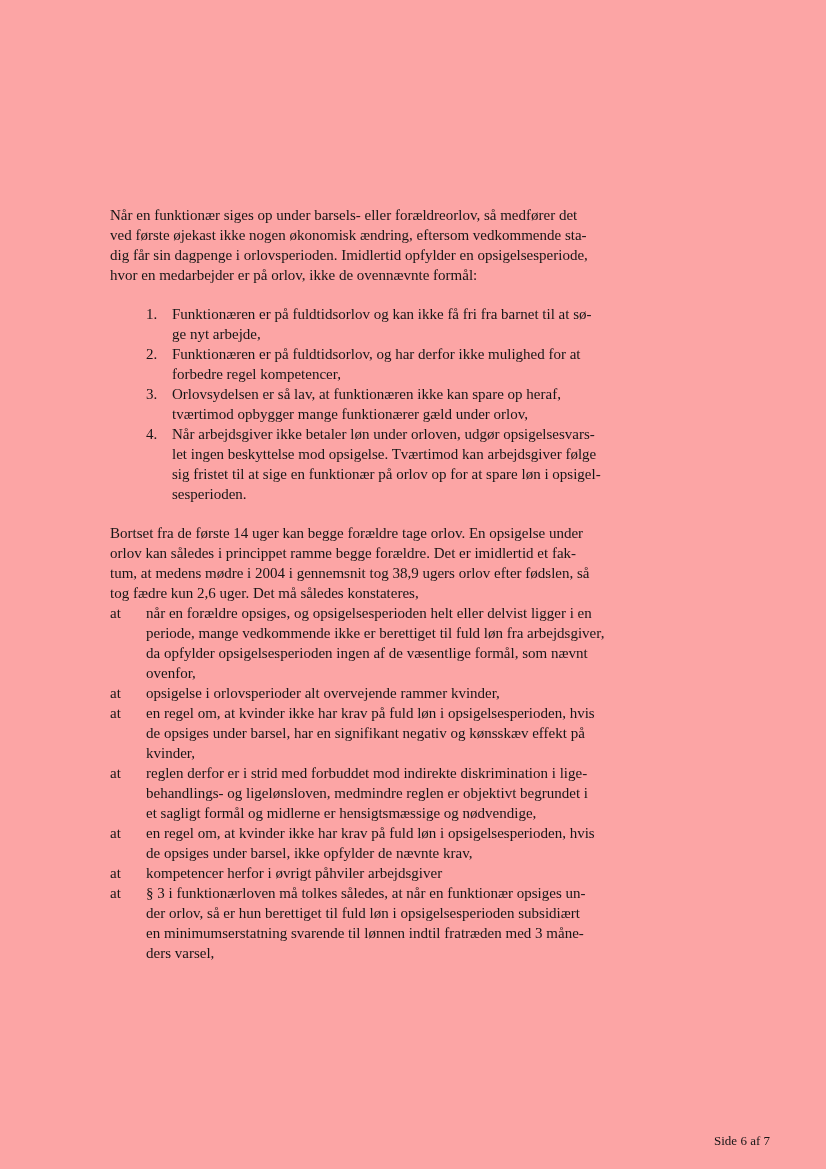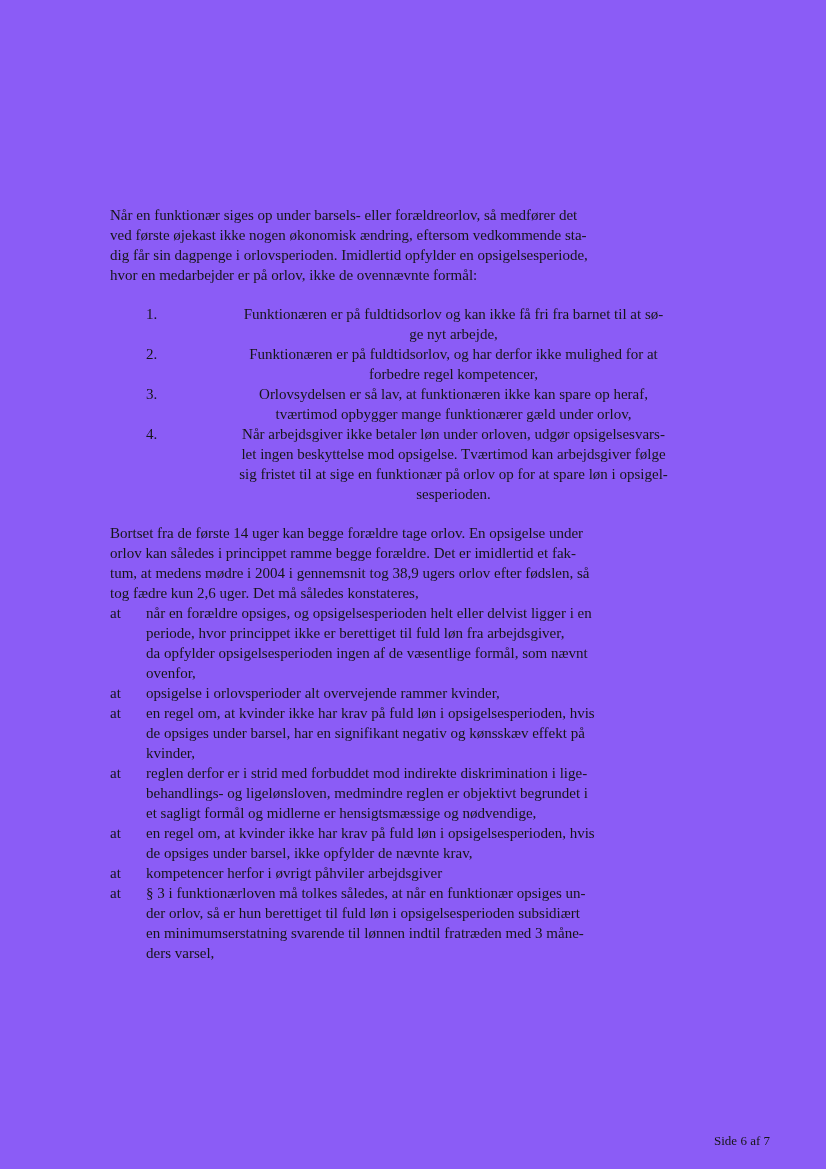--- a/index.html
+++ b/index.html
@@ -2,42 +2,42 @@
 <html><head>
 <meta charset="utf-8">
 <style>
   * { margin: 0; padding: 0; box-sizing: border-box; }
   html, body { background: #ffffff; }
   .page {
     position: relative;
     width: 826px;
     height: 1169px;
     margin: 0 auto;
-    background: #8b5cf6;
+    background: #fca5a5;
     font-family: "Liberation Serif", "DejaVu Serif", serif;
     font-size: 15px;
     line-height: 20px;
     color: #161616;
     overflow: hidden;
     padding-left: 37px;
   }
   .content {
     position: absolute;
     left: 110px;
     top: 205px;
     width: 625px;
   }
   .pre { white-space: pre-line; }
   .numbered-list { margin: 19px 0 19px 0; }
   .num-row { display: flex; }
   .num-row .num {
     flex: 0 0 26px;
     margin-left: 36px;
   }
-  .num-row .txt { flex: 1; text-align: center; }
+  .num-row .txt { flex: 1; }
   .at-list { margin-top: 0; }
   .at-row { display: flex; }
   .at-row .at { flex: 0 0 36px; }
   .at-row .txt { flex: 1; }
   .footer {
     position: absolute;
     right: 56px;
     bottom: 18px;
     font-size: 13px;
     color: #161616;
@@ -81,21 +81,21 @@
 
     <p class="pre">Bortset fra de første 14 uger kan begge forældre tage orlov. En opsigelse under
 orlov kan således i princippet ramme begge forældre. Det er imidlertid et fak-
 tum, at medens mødre i 2004 i gennemsnit tog 38,9 ugers orlov efter fødslen, så
 tog fædre kun 2,6 uger. Det må således konstateres,</p>
 
     <div class="at-list">
       <div class="at-row">
         <span class="at">at</span>
         <span class="txt pre">når en forældre opsiges, og opsigelsesperioden helt eller delvist ligger i en
-periode, hvor princippet ikke er berettiget til fuld løn fra arbejdsgiver,
+periode, mange vedkommende ikke er berettiget til fuld løn fra arbejdsgiver,
 da opfylder opsigelsesperioden ingen af de væsentlige formål, som nævnt
 ovenfor,</span>
       </div>
       <div class="at-row">
         <span class="at">at</span>
         <span class="txt pre">opsigelse i orlovsperioder alt overvejende rammer kvinder,</span>
       </div>
       <div class="at-row">
         <span class="at">at</span>
         <span class="txt pre">en regel om, at kvinder ikke har krav på fuld løn i opsigelsesperioden, hvis

